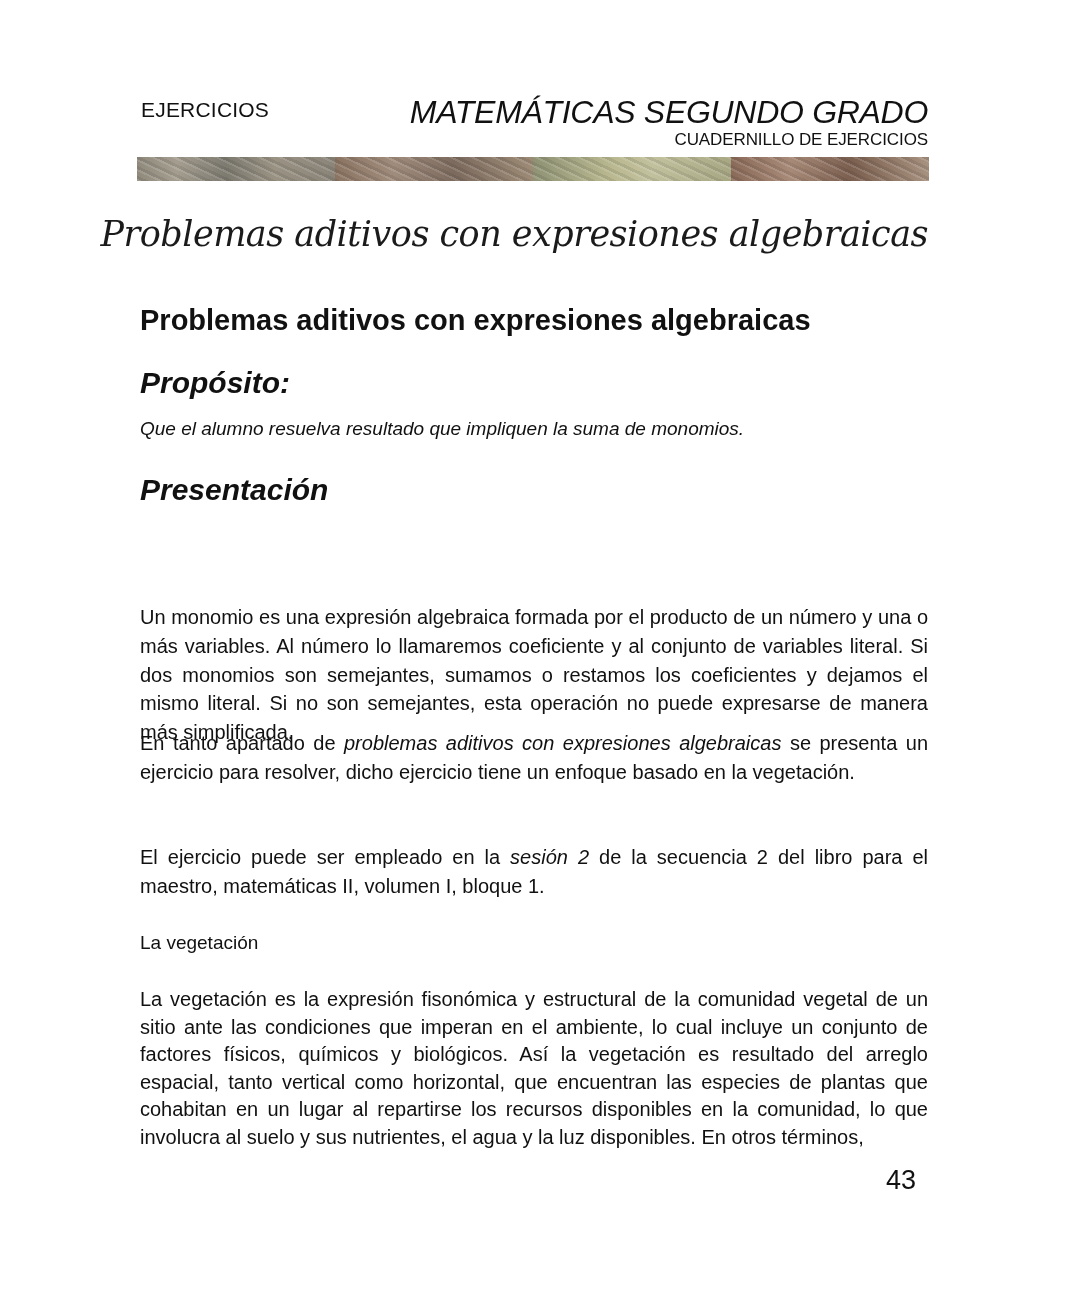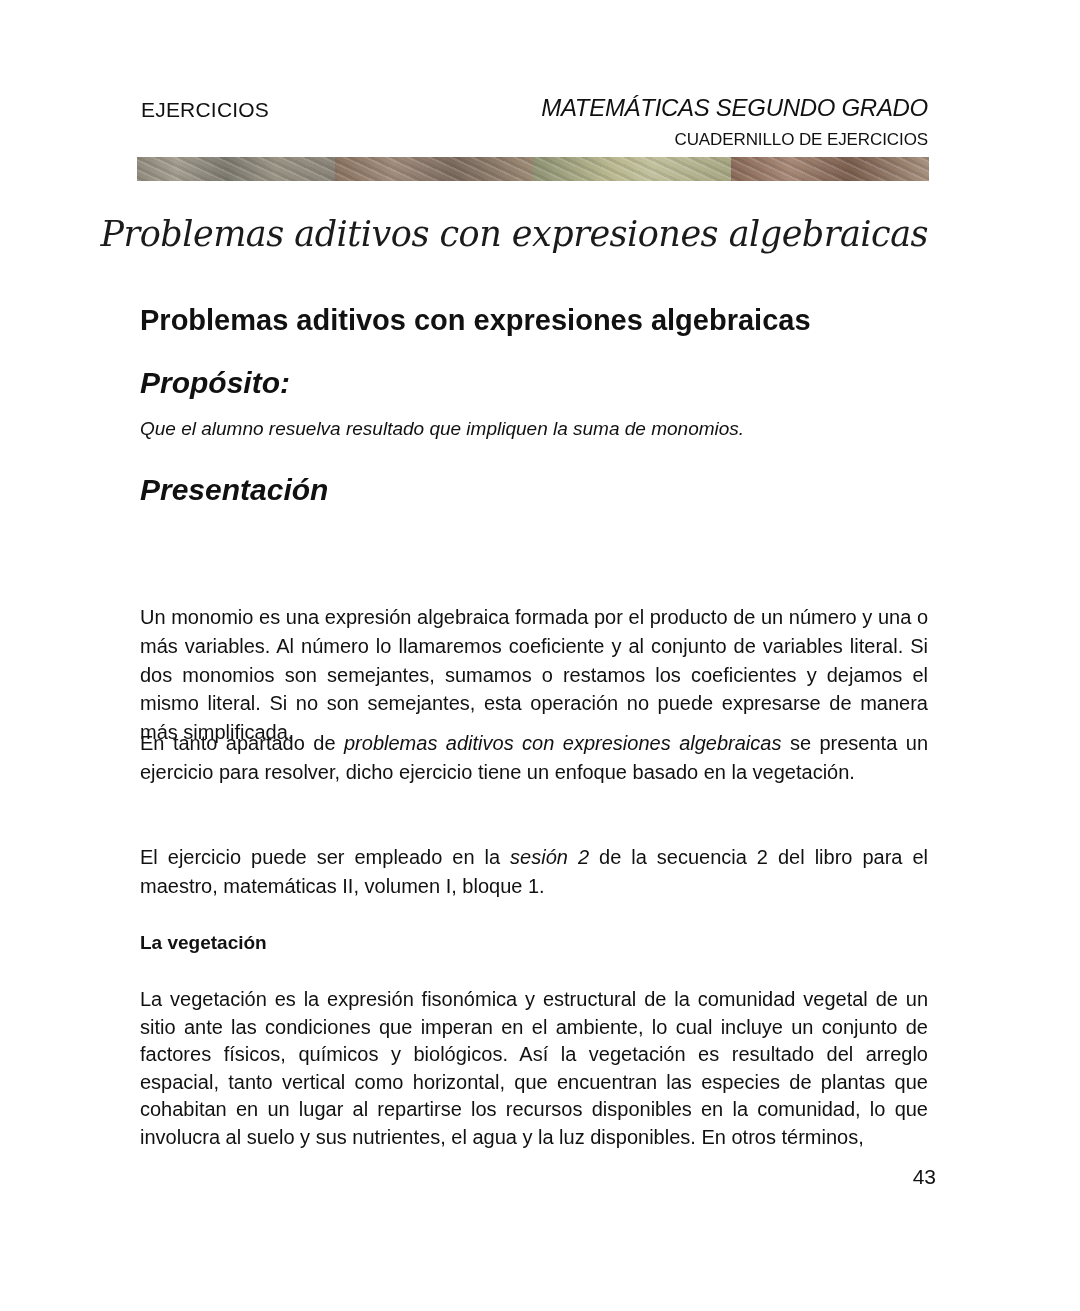--- a/index.html
+++ b/index.html
@@ -1,36 +1,36 @@
 <!DOCTYPE html>
 <html><head>
 <meta charset="utf-8">
 <style>
   html, body { margin:0; padding:0; background:#ffffff; }
   body { width:1080px; height:1311px; position:relative; overflow:hidden; font-family:"Liberation Sans", sans-serif; color:#111; }
   .abs { position:absolute; }
   .hdr-left { left:141px; top:98px; font-size:21px; letter-spacing:0.2px; }
-  .hdr-right { right:152px; top:94px; font-size:24px; font-style:italic; letter-spacing:-0.3px; }
+  .hdr-right { right:152px; top:94px; font-size:32px; font-style:italic; letter-spacing:-0.3px; }
   .hdr-sub { right:152px; top:130px; font-size:17px; letter-spacing:-0.1px; }
   .band { left:137px; top:157px; width:792px; height:24px; display:flex; }
   .band div { flex:1; height:100%; }
   .b1 { background:linear-gradient(90deg,#8f8a7c,#a59e90 20%,#7d7a70 45%,#9a9384 70%,#8a8479); }
   .b2 { background:linear-gradient(90deg,#8b7462,#a08c7c 30%,#7c6a5e 60%,#9d8b76); }
   .b3 { background:linear-gradient(100deg,#8e9274,#b9b890 40%,#c2c19e 60%,#a6a683); }
   .b4 { background:linear-gradient(90deg,#8a6a58,#a88a78 30%,#7b5f4f 60%,#a7917f); }
   .band-noise { left:137px; top:157px; width:792px; height:24px;
     background:repeating-linear-gradient(25deg, rgba(255,255,255,0.12) 0 2px, rgba(0,0,0,0.08) 2px 5px, transparent 5px 9px); }
   .chapter { right:152px; top:214px; font-family:"DejaVu Serif", serif; font-style:italic; font-size:35px; color:#1b1b1b; letter-spacing:-0.5px; }
   .h2 { left:140px; top:304px; font-size:29px; font-weight:bold; }
   .h3 { left:140px; font-size:30px; font-weight:bold; font-style:italic; }
   .purpose { left:140px; top:418px; font-size:19px; font-style:italic; }
   .para { left:140px; width:788px; font-size:20px; line-height:28.8px; text-align:justify; }
   .para i { font-style:italic; }
-  .subhead { left:140px; top:932px; font-size:19px; font-weight:bold;text-align:center; }
-  .pagenum { right:144px; top:1165px; font-size:21px;margin-left:44px; }
+  .subhead { left:140px; top:932px; font-size:19px; font-weight:normal;text-align:center; }
+  .pagenum { right:164px; top:1165px; font-size:27px;margin-left:44px; }
 </style>
 </head>
 <body>
 
 <div class="abs hdr-left">EJERCICIOS</div>
 <div class="abs hdr-right">MATEMÁTICAS SEGUNDO GRADO</div>
 <div class="abs hdr-sub">CUADERNILLO DE EJERCICIOS</div>
 
 <div class="abs band">
   <div class="b1"></div>

